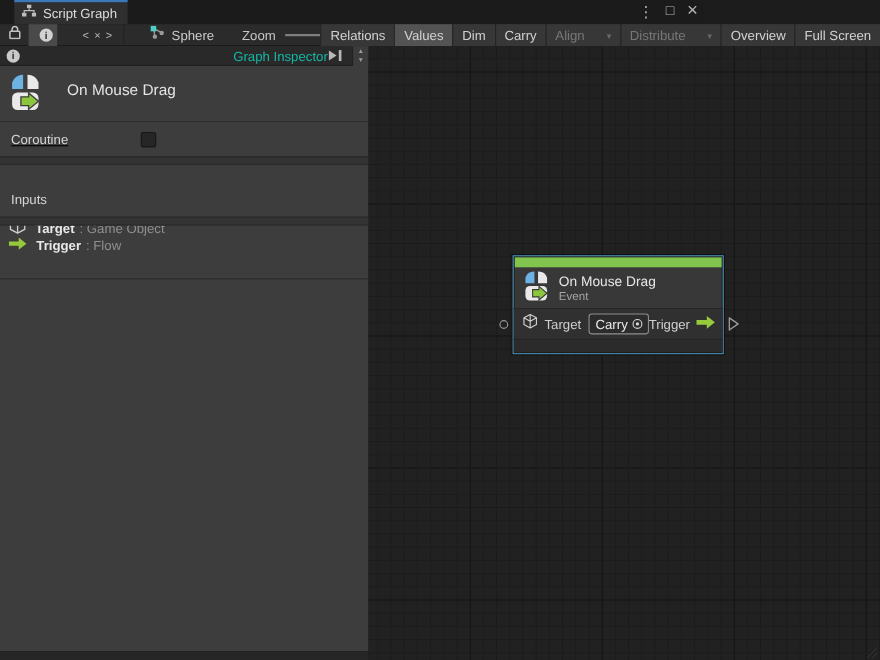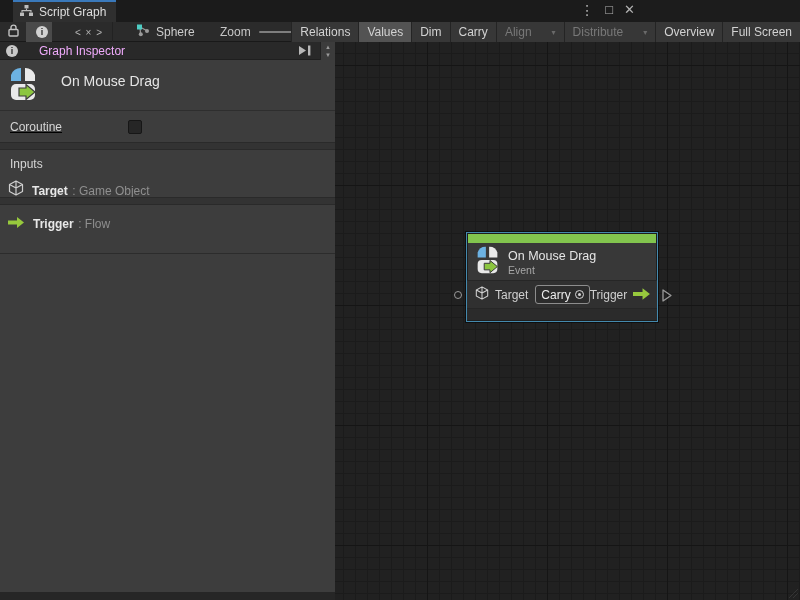--- a/index.html
+++ b/index.html
@@ -39,21 +39,21 @@
   .dd-arrow { font-size:8px; color:#9a9a9a; }
   .rbtn.disabled .dd-arrow { color:#6a6a6a; }
 
   
   #inspector { position:absolute; left:0; top:42px; width:335px; height:550px; background:#3d3d3d; }
   .insp-header { position:absolute; left:0; top:0; width:335px; height:18px; background:#292929;
     border-bottom:1px solid #1f1f1f; display:flex; align-items:center; }
   .info-circle { width:12px; height:12px; border-radius:50%; background:#c9c9c9; color:#262626;
     font-size:9px; font-weight:bold; display:flex; align-items:center; justify-content:center; margin-left:6px; }
   .info-circle.dark-bg { background:#d2d2d2; }
-  .insp-title { font-size:12px; color:#f0abfc; margin-left:21px; flex:1; }
+  .insp-title { font-size:12px; color:#14b8a6; margin-left:21px; flex:1;text-align:right; }
   .dock-btn { display:flex; align-items:center; margin-right:8px; }
   .spinner { width:15px; height:18px; background:#3c3c3c; border-left:1px solid #222; display:flex;
     flex-direction:column; align-items:center; justify-content:center; }
   .spinner span { font-size:6px; color:#9a9a9a; line-height:8px; }
 
   .title-block { position:absolute; left:0; top:18px; width:335px; height:51px; border-bottom:1px solid #2e2e2e;
     display:flex; align-items:flex-start; }
   .graph-icon { margin:7px 0 0 9px; }
   .graph-title { font-size:14px; color:#e4e4e4; margin:13px 0 0 24px; }
 
@@ -61,21 +61,21 @@
   .coroutine-label { font-size:12px; color:#d6d6d6; margin-left:10px; }
   .checkbox { position:absolute; left:128px; top:8px; width:14px; height:14px; background:#262626;
     border:1px solid #161616; border-radius:2px; }
 
   .sep-band { position:absolute; left:0; width:335px; height:8px; background:#333333;
     border-top:1px solid #2a2a2a; border-bottom:1px solid #2a2a2a; }
   .band-1 { top:100px; } .band-2 { top:155px; }
 
   .section-inputs { position:absolute; left:0; top:108px; width:335px; }
   .section-outputs { position:absolute; left:0; top:163px; width:335px; }
-  .section-head { font-size:12px; color:#d6d6d6; margin:7px 0 0 10px; }
+  .section-head { font-size:12px; color:#d6d6d6; margin:24px 0 0 10px; }
   .port-row { display:flex; align-items:center; margin:9px 0 8px 8px; gap:8px; }
   .port-name { font-size:12px; font-weight:bold; color:#e8e8e8; }
   .port-type { font-size:12px; color:#8f8f8f; }
   .panel-bottom-line { position:absolute; left:0; top:211px; width:335px; border-top:1px solid #2c2c2c; }
 
   #bottom-strip { position:absolute; left:0; top:592px; width:335px; height:8px; background:#262626; }
 
   
   #canvas { position:absolute; left:335px; top:42px; width:465px; height:558px; background-color:#212121;
     background-image:

